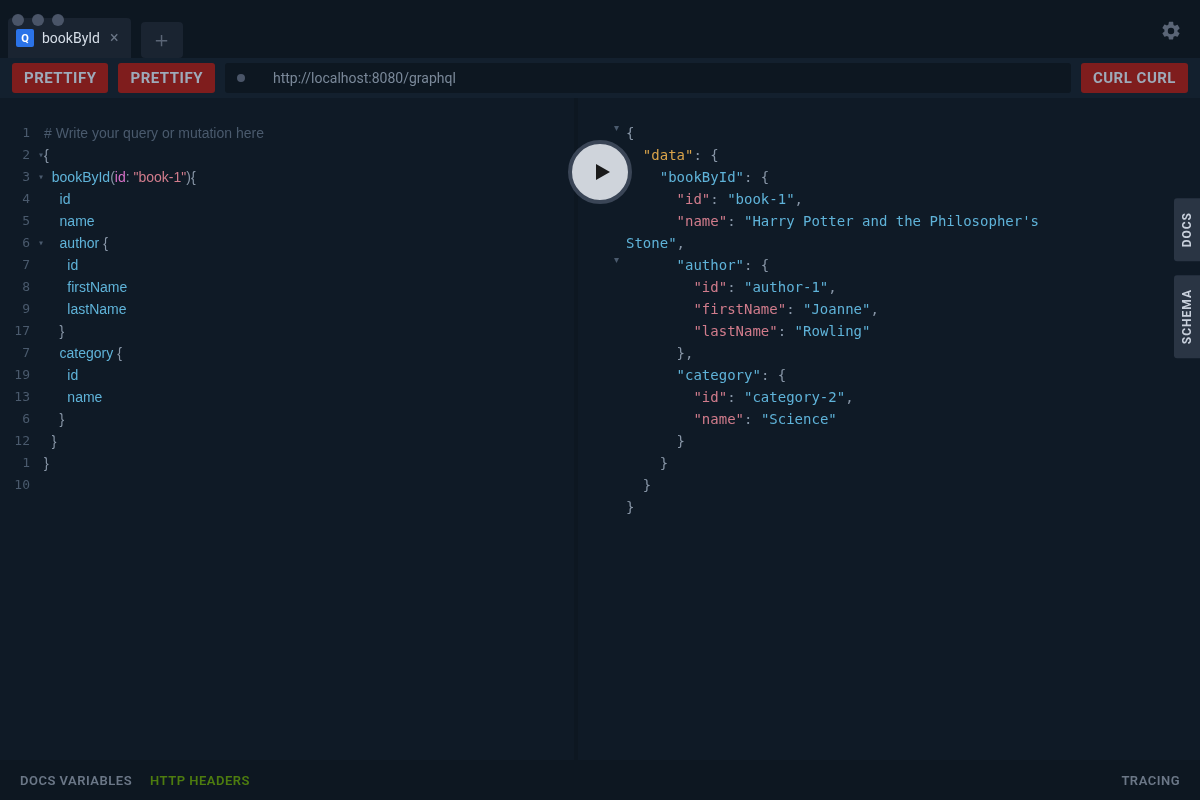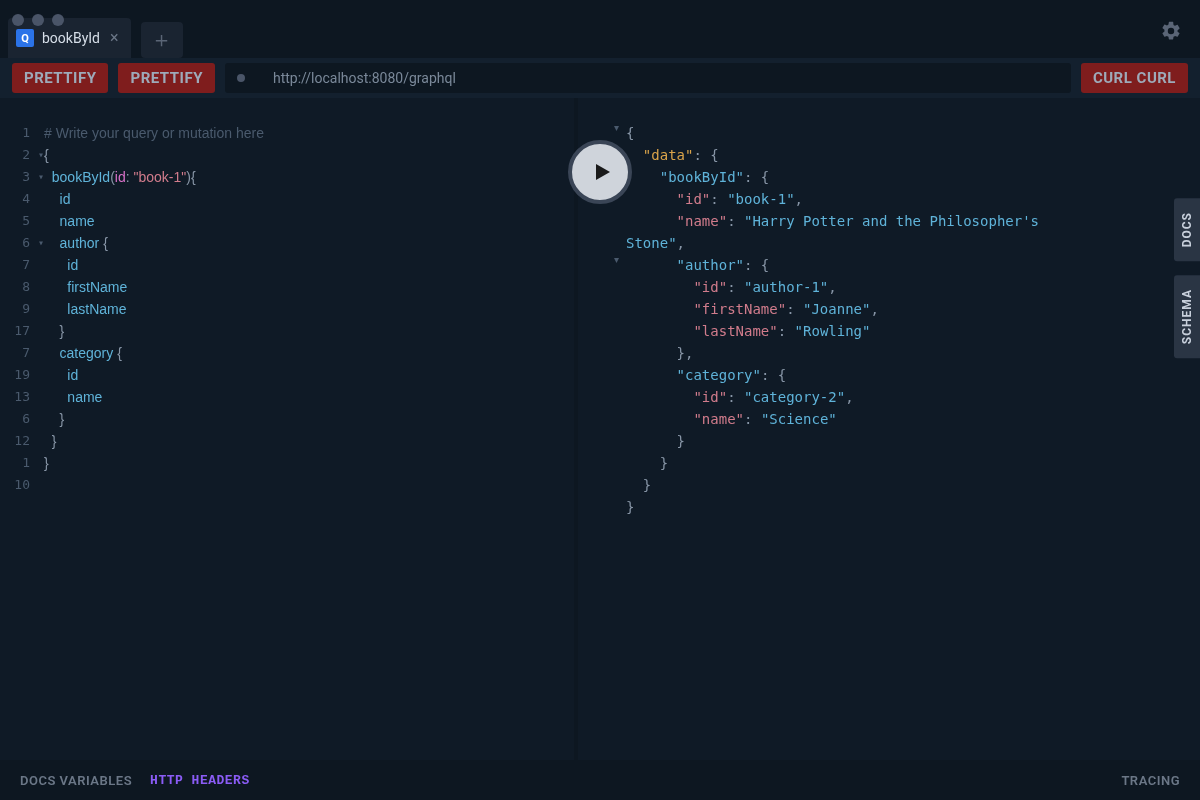--- a/index.html
+++ b/index.html
@@ -227,21 +227,21 @@
     height: 40px;
     background: #0d1721;
     display: flex; align-items: center;
     padding: 0 20px;
     gap: 18px;
     font-size: 13px;
     font-weight: 600;
     letter-spacing: 0.5px;
     color: #6b7787;
   }
-  .footer .ft-active { color: #8b5cf6; font-family: Liberation Mono, monospace; }
+  .footer .ft-active { color: #4d7c0f; }
   .footer .spacer { flex: 1; }
 </style>
 </head>
 <body>
 
 <div class="window">
 
   <div class="titlebar">
     <div class="traffic-lights">
       <div class="traffic-light"></div>

